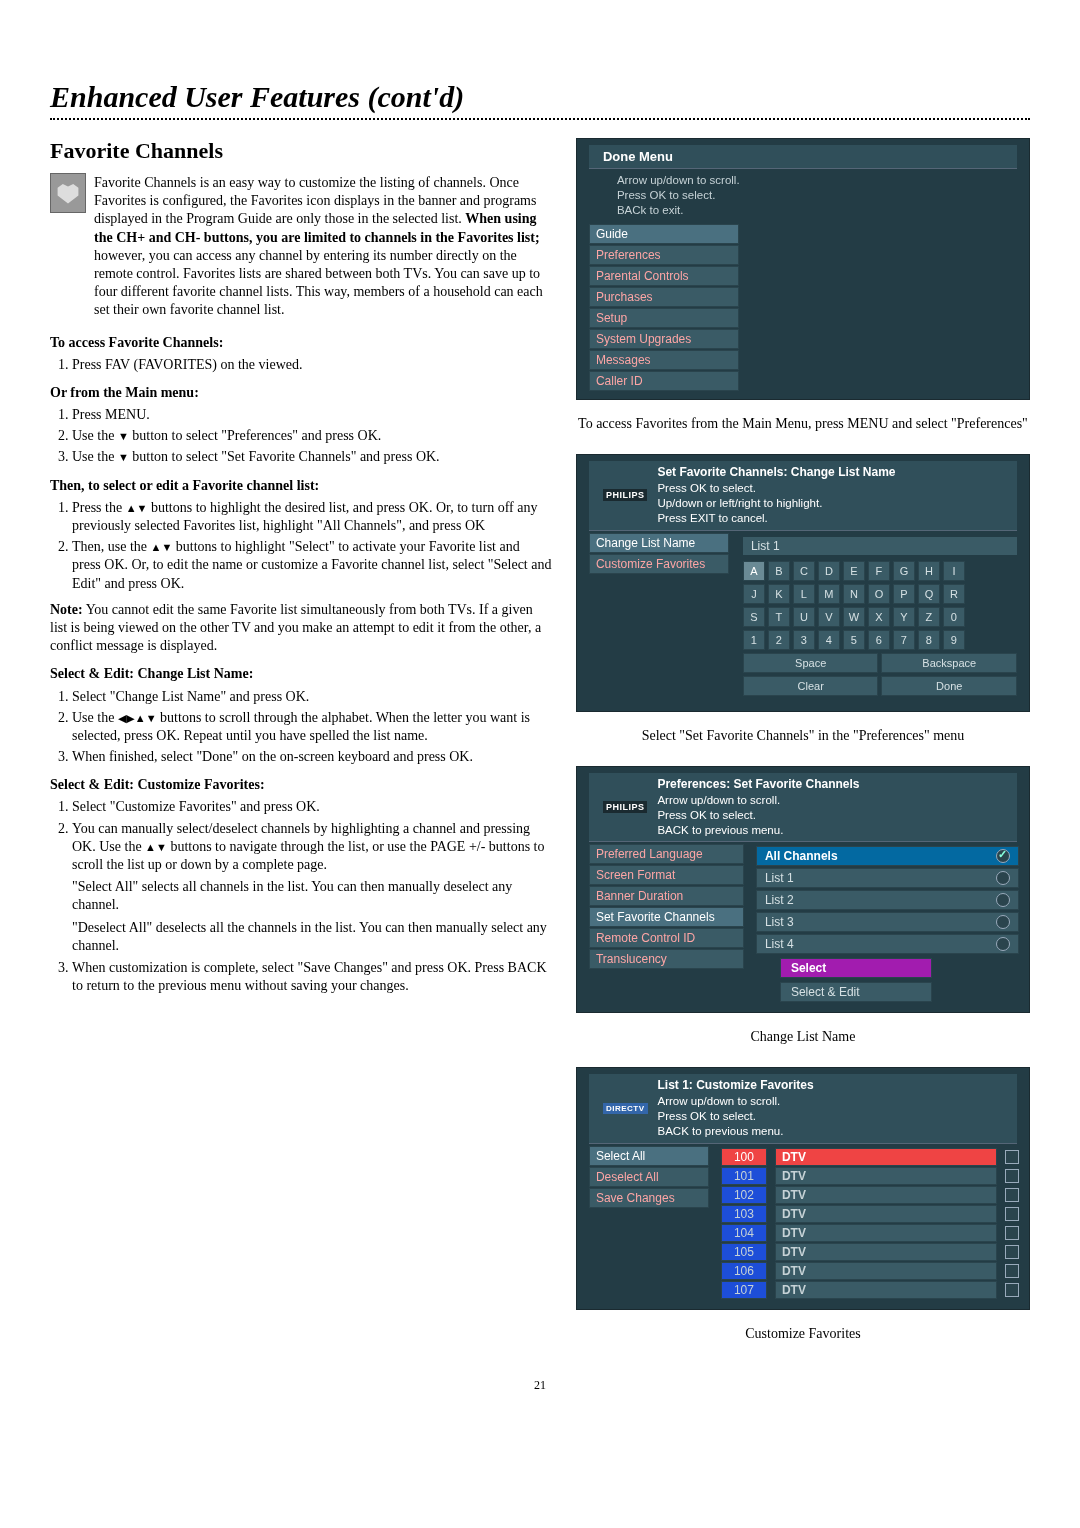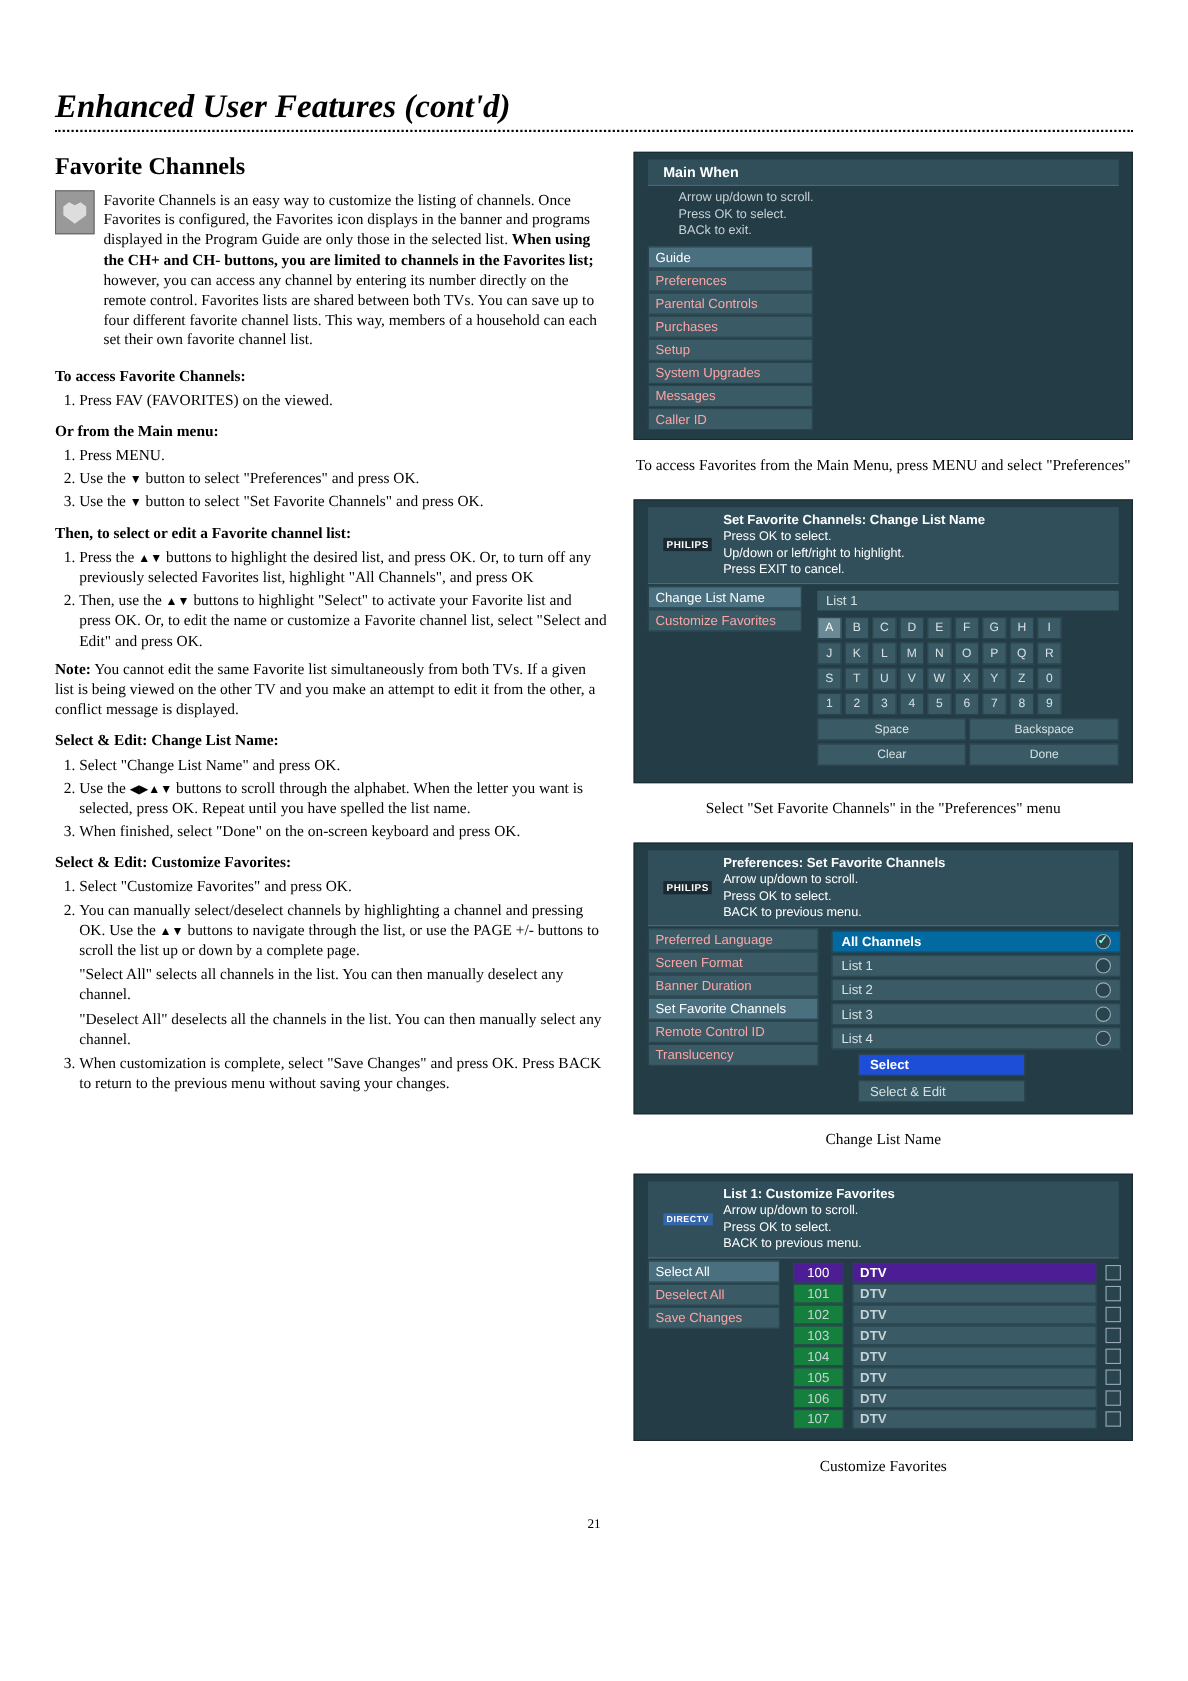--- a/index.html
+++ b/index.html
@@ -208,50 +208,50 @@
   }
   .action-row {
     background: #3a5b66;
     padding: 2px 10px;
     font-size: 12px;
     color: #d5e0e3;
     border: 1px solid #2a444d;
     margin: 2px 0 0 24px;
     width: 130px;
   }
-  .action-row.selrow { background: #1d4ed8; color: #fff; font-weight: bold; }
+  .action-row.selrow { background: #a21caf; color: #fff; font-weight: bold; }
 
   .chan-col {
     flex: 1;
     display: flex;
     flex-direction: column;
     gap: 1px;
     padding: 2px 4px;
   }
   .chan-row {
     display: flex;
     gap: 8px;
     align-items: center;
     font-size: 12px;
   }
   .chan-num {
-    background: #15803d;
+    background: #1d4ed8;
     padding: 1px 6px;
     width: 32px;
     text-align: center;
     border: 1px solid #2a444d;
   }
   .chan-name {
     background: #3a5b66;
     padding: 1px 6px;
     flex: 1;
     border: 1px solid #2a444d;
     font-weight: bold;
   }
-  .chan-row.selrow .chan-num, .chan-row.selrow .chan-name { background: #4c1d95; color: #fff; }
+  .chan-row.selrow .chan-num, .chan-row.selrow .chan-name { background: #ef4444; color: #fff; }
   .page-num {
     text-align: center;
     margin-top: 24px;
     font-size: 12px;
   }
 </style>
 </head>
 <body>
 
 <div class="page-title">Enhanced User Features (cont'd)</div>
@@ -302,21 +302,21 @@
         <p>"Select All" selects all channels in the list. You can then manually deselect any channel.</p>
         <p>"Deselect All" deselects all the channels in the list. You can then manually select any channel.</p>
       </li>
       <li>When customization is complete, select "Save Changes" and press OK. Press BACK to return to the previous menu without saving your changes.</li>
     </ol>
   </div>
 
   <div class="right">
 
     <div class="screen">
-      <div class="screen-header">Main When</div>
+      <div class="screen-header">Done Menu</div>
       <div class="screen-hint">
         <div>Arrow up/down to scroll.</div>
         <div>Press OK to select.</div>
         <div>BACk to exit.</div>
       </div>
       <div class="screen-body menu-full">
         <div class="menu-col">
           <div class="menu-item sel">Guide</div>
           <div class="menu-item">Preferences</div>
           <div class="menu-item">Parental Controls</div>

